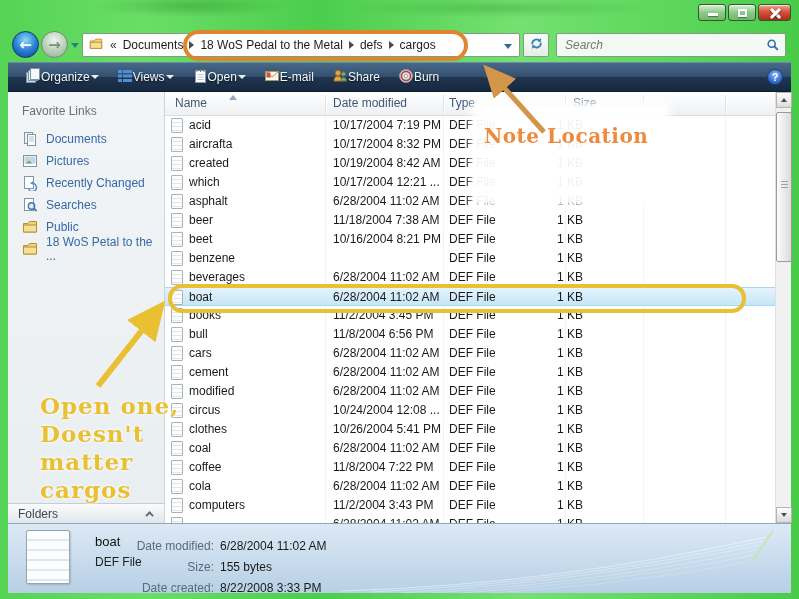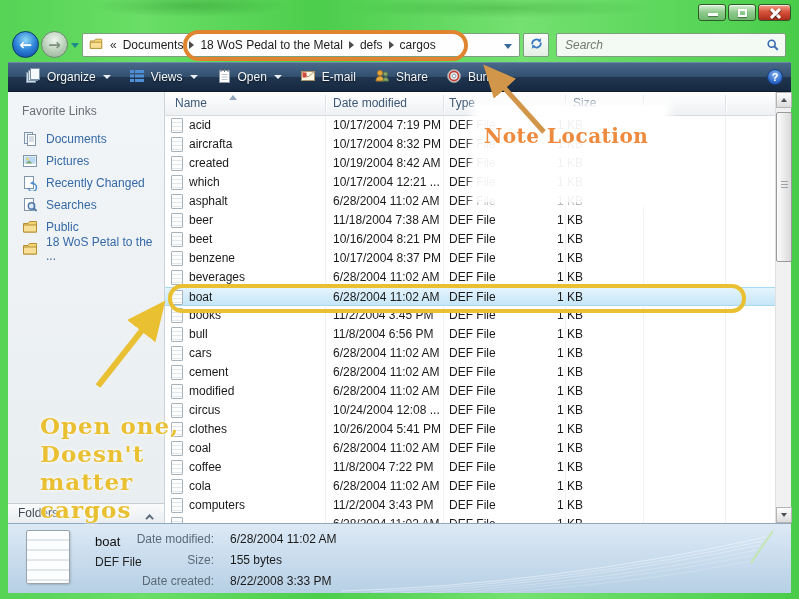--- a/index.html
+++ b/index.html
@@ -38,31 +38,31 @@
   .refresh-btn{position:absolute;left:523px;top:33px;width:26px;height:24px;background:linear-gradient(#fbfdfb,#e3efe3);border:1px solid #7e9e80;border-radius:2px;display:flex;align-items:center;justify-content:center;}
   .search-box{position:absolute;left:556px;top:33px;width:230px;height:24px;}
   .search-box input{width:100%;height:100%;background:#f2faf3;border:1px solid #7e9e80;border-radius:2px;padding:0 24px 0 8px;
       font-family:"Liberation Sans",sans-serif;font-size:12px;color:#333;}
   .search-box input::placeholder{font-style:italic;color:#6f7a6f;}
   .search-mag{position:absolute;right:6px;top:5px;}
   
   .toolbar{position:absolute;left:8px;top:62px;width:783px;height:30px;display:flex;align-items:center;
       background:linear-gradient(#49688a 0%,#33506f 48%,#20354f 52%,#152840 100%);
       border-top:1px solid #6b89a6;border-bottom:1px solid #0d1b2c;padding:0 8px;}
-  .tb-btn{display:flex;align-items:center;gap:6px;color:#f2f6fa;text-shadow:0 1px 2px rgba(0,0,0,.65);padding:4px 9px;border-radius:3px;}
+  .tb-btn{display:flex;align-items:center;color:#f2f6fa;text-shadow:0 1px 2px rgba(0,0,0,.65);padding:4px 9px;border-radius:3px;}
   .tb-caret{width:0;height:0;border-left:4px solid transparent;border-right:4px solid transparent;border-top:4px solid #e8eef4;margin-left:1px;}
   .help-btn{margin-left:auto;width:16px;height:16px;border-radius:50%;background:radial-gradient(circle at 50% 32%,#8ab8f0,#2a64c8 70%);color:#fff;
       font-weight:bold;font-size:11px;display:flex;align-items:center;justify-content:center;border:1px solid #16407e;}
   
   .sidebar{position:absolute;left:8px;top:92px;width:157px;height:411px;background:linear-gradient(#f2f5f7,#e9eef1);border-right:1px solid #ccd3d9;padding-top:10px;}
   .side-header{color:#6a6f74;padding:2px 0 10px 14px;}
   .side-item{display:flex;align-items:center;gap:8px;color:#3569a7;padding:3px 0 3px 14px;height:22px;}
   .side-item .icn{width:16px;height:16px;flex:0 0 16px;}
   .folders-bar{position:absolute;left:8px;top:503px;width:157px;height:20px;background:linear-gradient(#fafbfc,#dfe5ea);border-top:1px solid #c6ccd2;border-right:1px solid #ccd3d9;
-      display:flex;align-items:flex-end;color:#3c4752;padding:16px 10px;}
+      display:flex;align-items:center;color:#3c4752;padding:10px 10px;}
   .chev-up{margin-left:auto;width:6px;height:6px;border-top:2px solid #5a6a7a;border-left:2px solid #5a6a7a;transform:rotate(45deg) translateY(2px);}
   
   .list-header{position:absolute;left:165px;top:92px;width:610px;height:24px;background:linear-gradient(#ffffff,#f6f7f9 55%,#eef0f3);border-bottom:1px solid #d8dde2;text-align:right;}
   .hcell{position:absolute;top:4px;color:#3d5877;}
   .hsep{position:absolute;top:3px;width:1px;height:18px;background:#dfe3e8;box-shadow:1px 0 0 #fff;}
   .sort-up{position:absolute;left:64px;top:3px;width:0;height:0;border-left:4px solid transparent;border-right:4px solid transparent;border-bottom:5px solid #93a8bd;}
   .list-body{position:absolute;left:165px;top:116px;width:610px;height:407px;background:#fff;overflow:hidden;}
   .colline{position:absolute;top:0;width:1px;height:100%;background:rgba(110,130,155,.10);}
   .row{position:relative;height:19px;line-height:19px;}
   .row.selected{background:linear-gradient(#e4f4fd,#c6e6f7);border-top:1px solid #a9d9f2;border-bottom:1px solid #a9d9f2;}
@@ -83,29 +83,29 @@
   .sb-grip{position:absolute;left:4px;top:68px;width:7px;height:8px;
       background:repeating-linear-gradient(180deg,#9aa2a8 0 1px,transparent 1px 3px);}
   
   .details{position:absolute;left:8px;top:523px;width:783px;height:70px;background:linear-gradient(#dde9f5,#c5daec 60%,#b7d0e5);border-top:1px solid #8fa8c0;}
   .details .swoosh{position:absolute;right:0;bottom:0;}
   .big-file-icon{position:absolute;left:18px;top:6px;width:44px;height:54px;background:#fcfdfe;border:1px solid #9aa4ac;border-radius:2px;
       background-image:repeating-linear-gradient(180deg,transparent 0 8px,#e2e7ec 8px 10px);box-shadow:1px 1px 2px rgba(0,0,0,.15);}
   .det-name{position:absolute;left:87px;top:10px;font-size:13px;color:#111;}
   .det-type{position:absolute;left:87px;top:31px;color:#222;}
   .det-fields{position:absolute;left:100px;top:8px;}
-  .det-row{display:flex;height:21px;align-items:flex-start;gap:10px;}
+  .det-row{display:flex;height:21px;align-items:flex-end;}
   .det-label{width:112px;text-align:right;color:#5a6a78;padding-right:6px;}
   .det-value{color:#1a1a1a;}
   
   .note-box{position:absolute;left:477px;top:106px;width:188px;height:96px;background:rgba(255,255,255,.94);box-shadow:0 0 8px 6px rgba(255,255,255,.85);}
   .note-text{position:absolute;left:484px;top:124px;font-family:"DejaVu Serif",serif;font-weight:bold;font-size:20px;letter-spacing:.5px;color:var(--note-orange,#ed8a3e);}
   .ring1{position:absolute;left:183px;top:30px;width:285px;height:31px;border:4px solid var(--ring-orange,#df852f);border-radius:16px;}
   .ring2{position:absolute;left:168px;top:284px;width:578px;height:29px;border:4px solid var(--gold,#eac033);border-radius:14px;}
-  .open-one{position:absolute;left:40px;top:412px;font-family:"DejaVu Serif",serif;font-weight:bold;font-size:23px;letter-spacing:1px;line-height:28px;
+  .open-one{position:absolute;left:40px;top:392px;font-family:"DejaVu Serif",serif;font-weight:bold;font-size:23px;letter-spacing:1px;line-height:28px;
       color:var(--gold,#eac33c);text-shadow:0 0 4px rgba(255,255,255,.95),0 0 2px rgba(255,255,255,.9);}
   .overlay-svg{position:absolute;left:0;top:0;pointer-events:none;}
   .ann{pointer-events:none;}
 </style>
 </head>
 <body>
 
 <div class="window">
 
   <div class="win-controls">
@@ -347,21 +347,20 @@
       <div class="row">
         <span class="file-icon"></span>
         <span class="c-name">beet</span>
         <span class="c-date">10/16/2004 8:21 PM</span>
         <span class="c-type">DEF File</span>
         <span class="c-size">1 KB</span>
       </div>
       <div class="row">
         <span class="file-icon"></span>
         <span class="c-name">benzene</span>
-        <span class="c-date">10/17/2004 8:37 PM</span>
         <span class="c-type">DEF File</span>
         <span class="c-size">1 KB</span>
       </div>
       <div class="row">
         <span class="file-icon"></span>
         <span class="c-name">beverages</span>
         <span class="c-date">6/28/2004 11:02 AM</span>
         <span class="c-type">DEF File</span>
         <span class="c-size">1 KB</span>
       </div>

